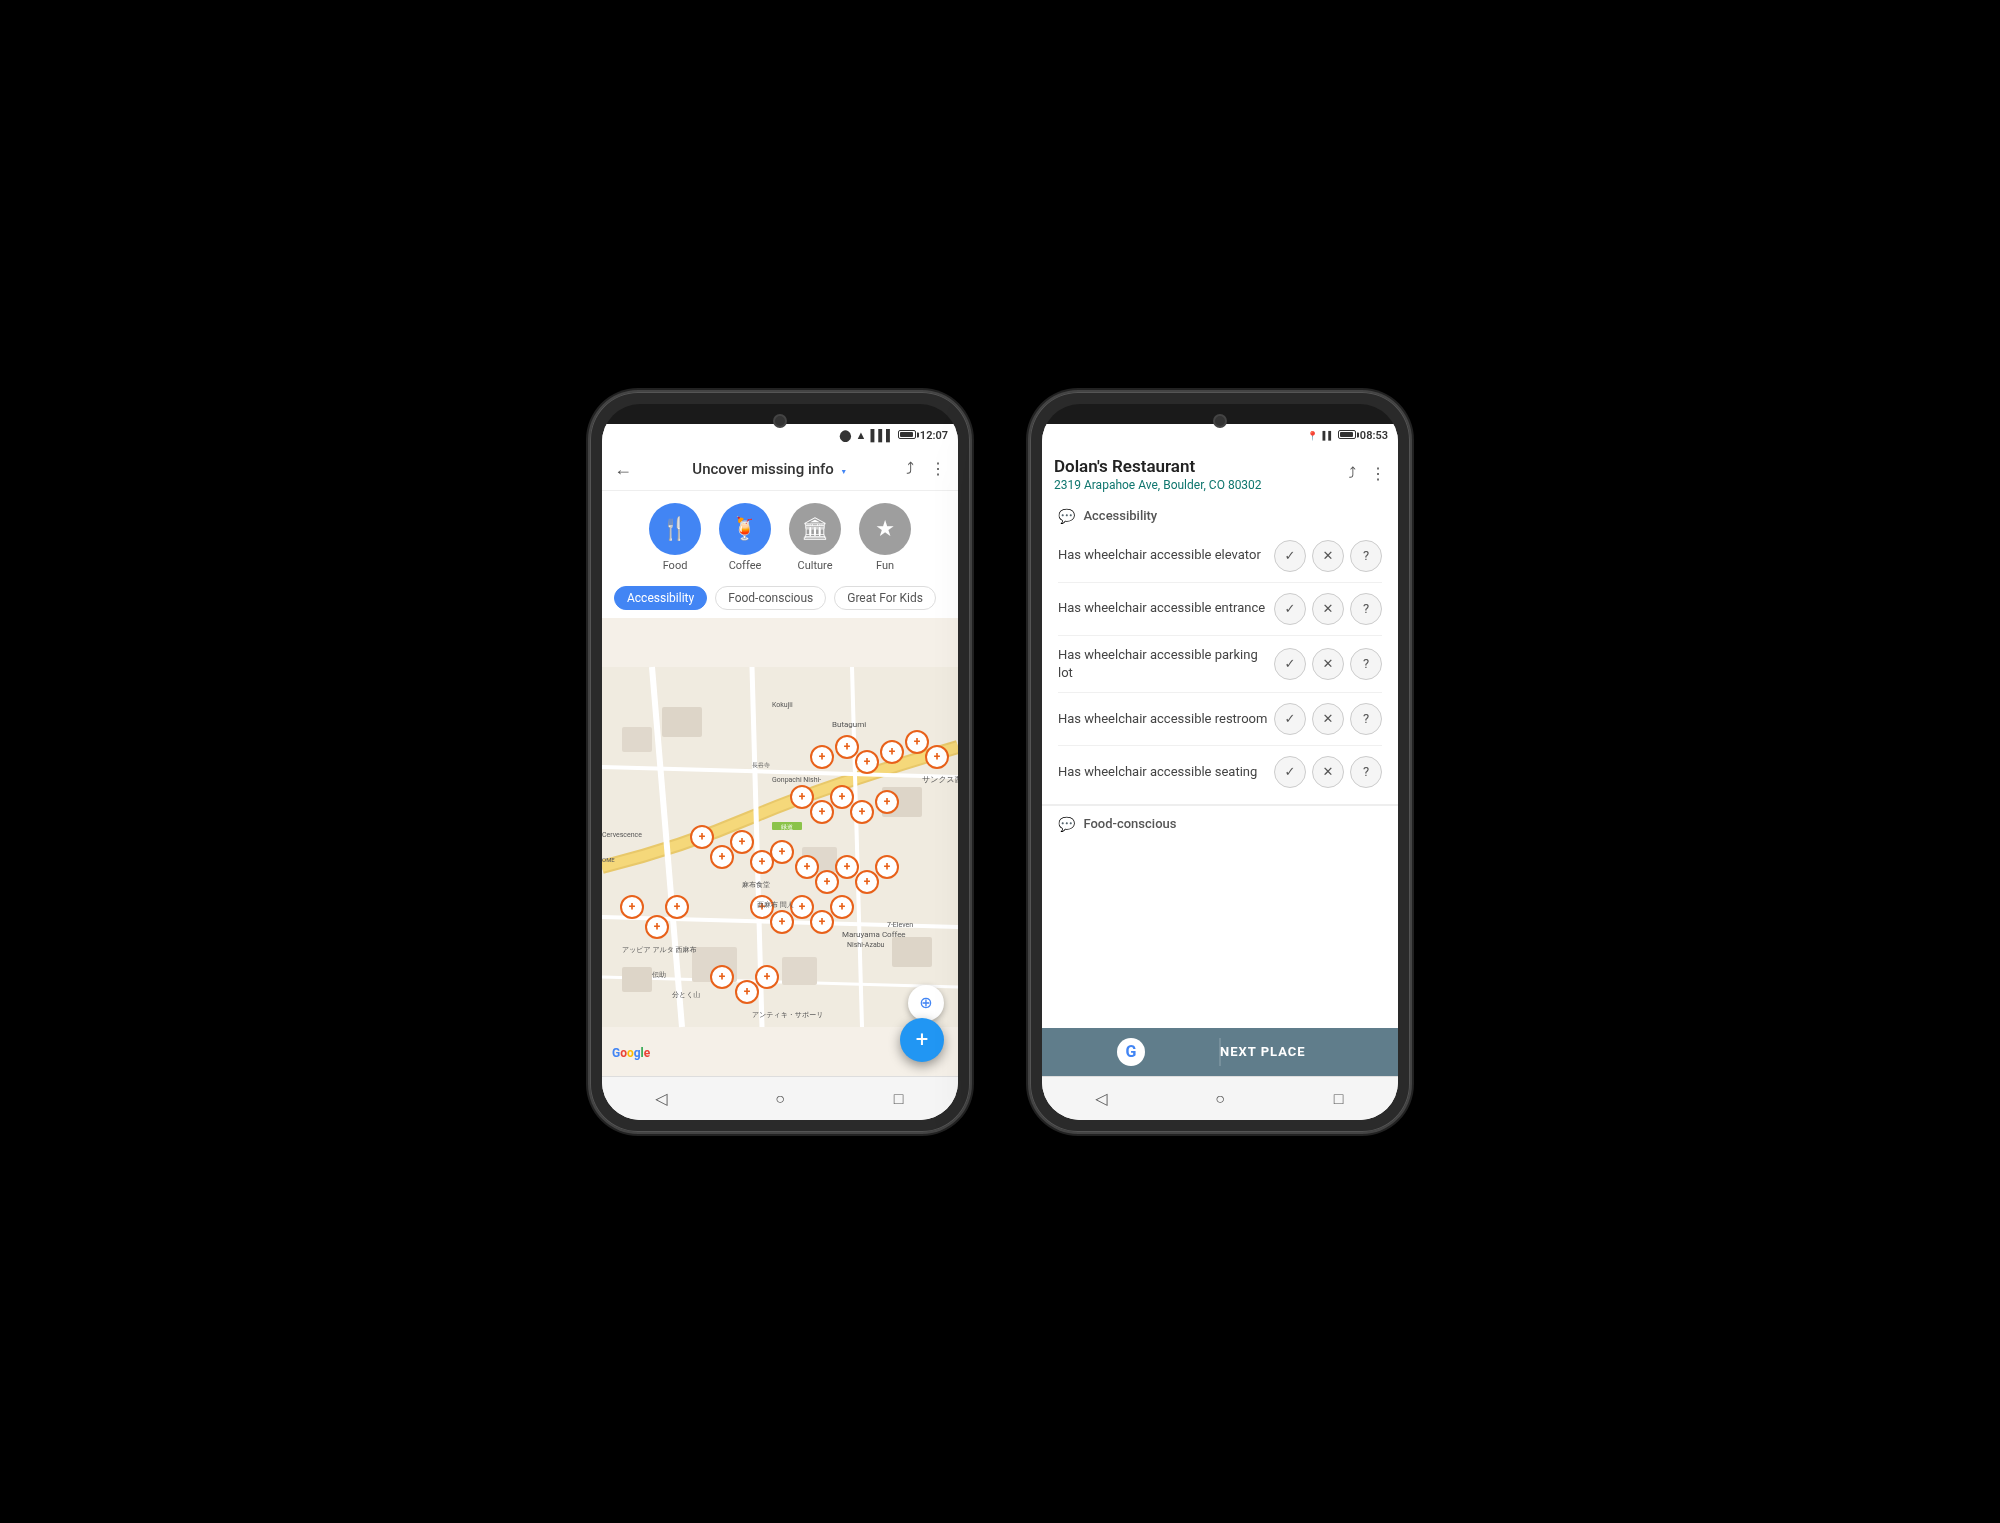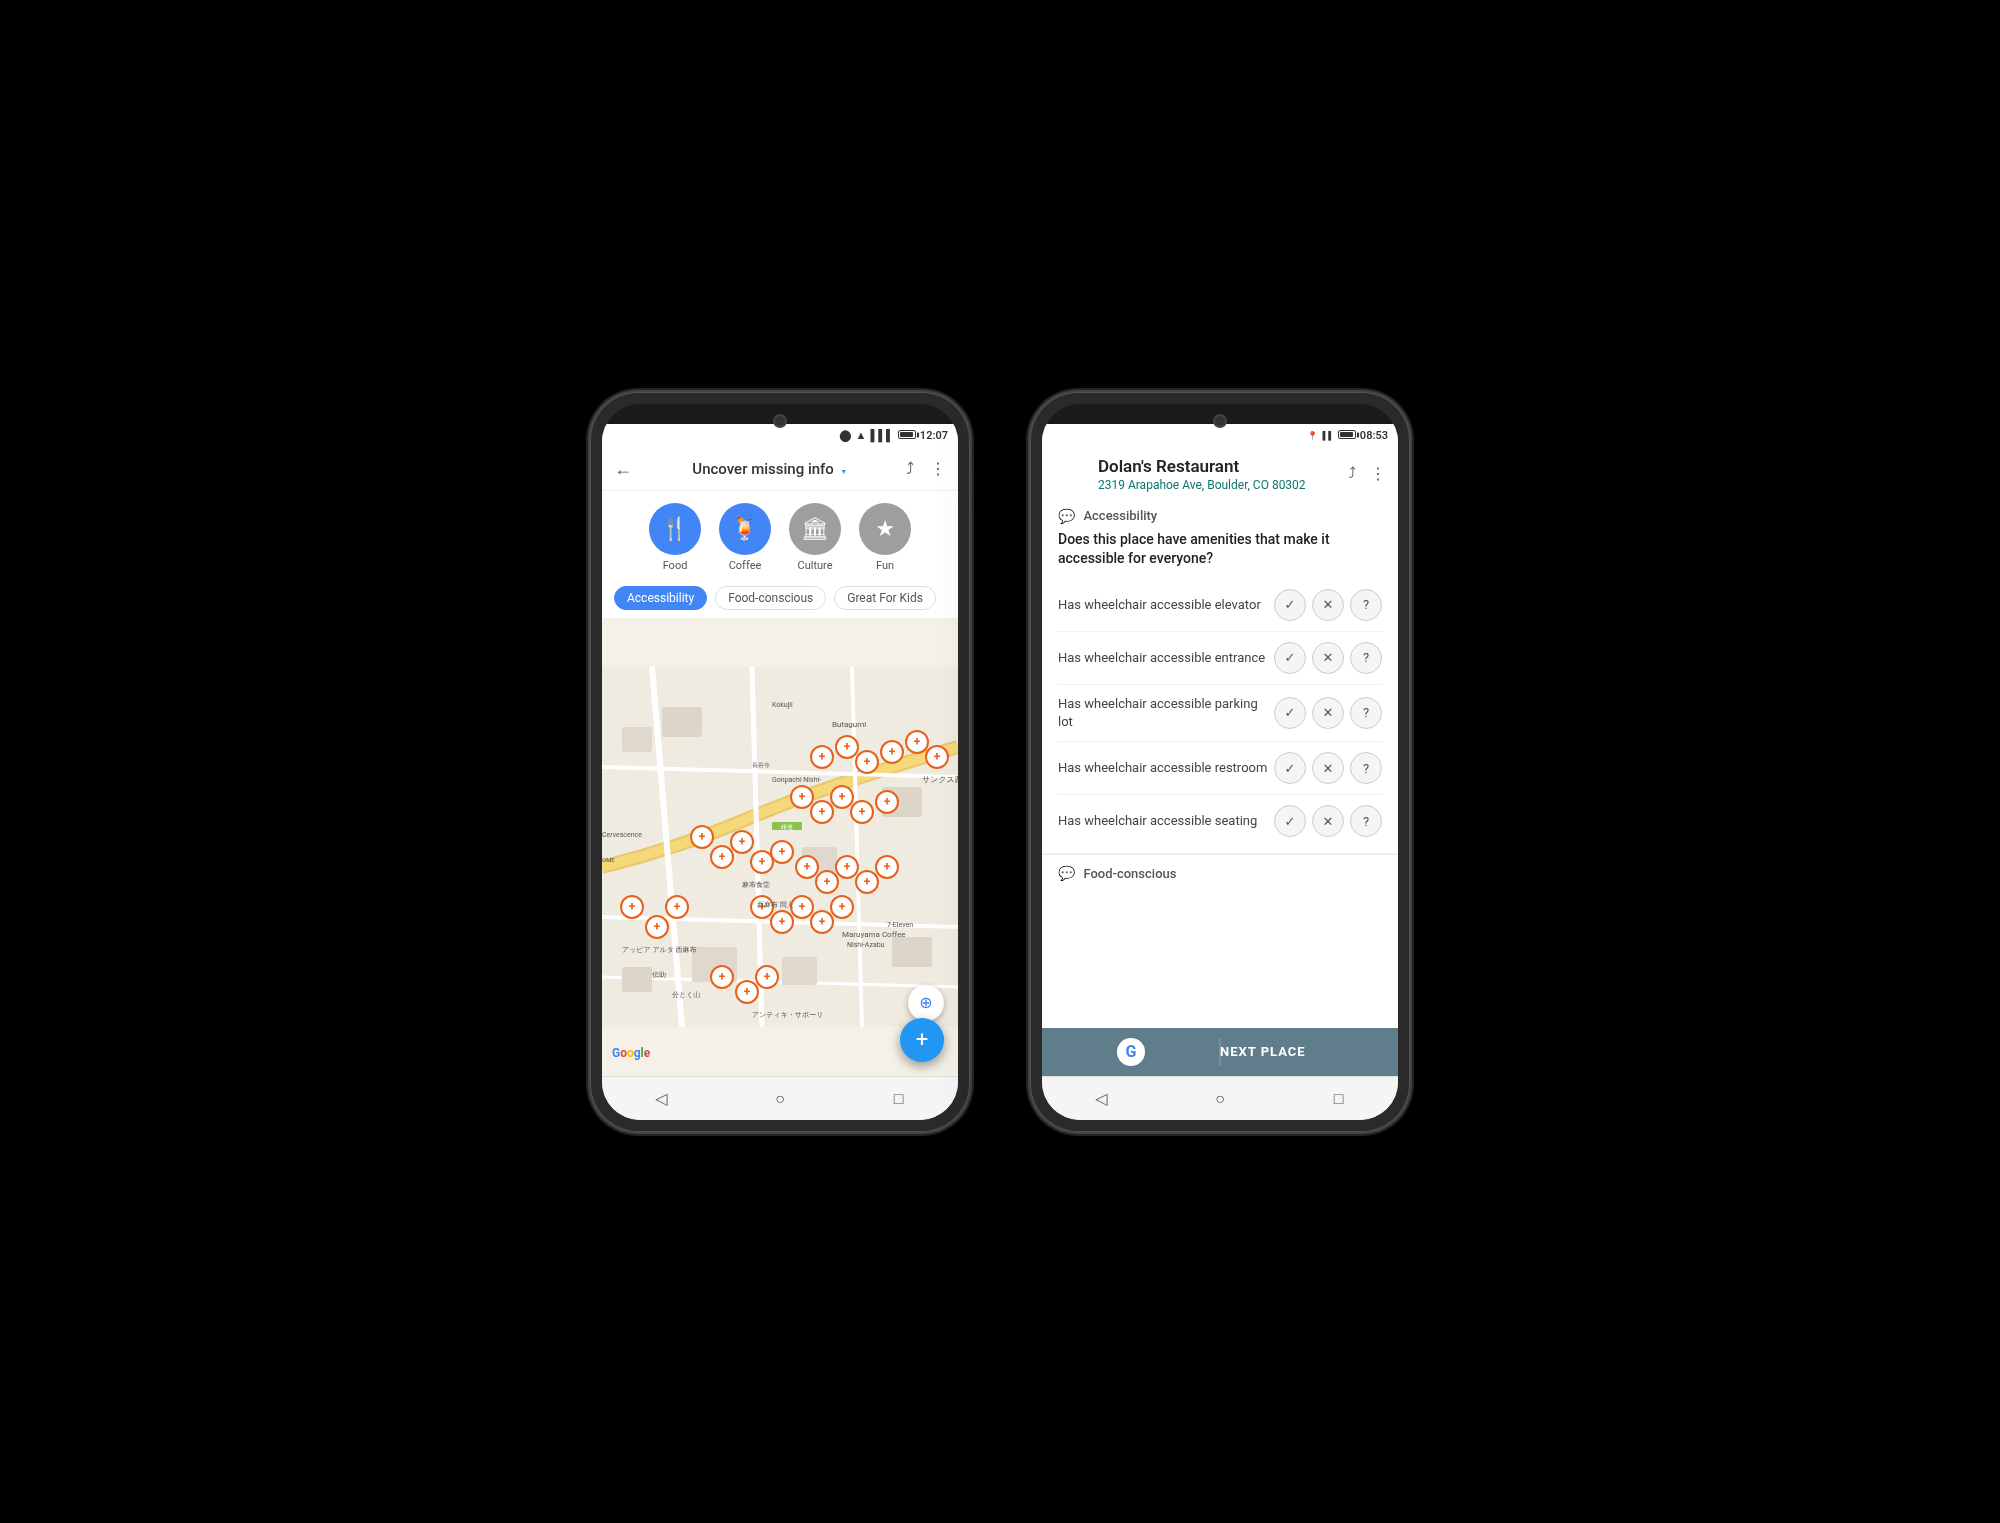--- a/index.html
+++ b/index.html
@@ -670,39 +670,38 @@
             <span>
               <span class="battery-icon">
                 <span class="battery-fill"></span>
               </span>
             </span>
             <span>08:53</span>
           </div>
         </div>
 
         <div style="background:#fff; padding: 8px 12px 4px; display:flex; align-items:center; justify-content:space-between; flex-shrink:0;">
-          <div style="flex:1;margin-left:44px;">
+          <div style="flex:1;">
             <div class="p2-restaurant-name">Dolan's Restaurant</div>
             <div class="p2-restaurant-address">2319 Arapahoe Ave, Boulder, CO 80302</div>
           </div>
           <div style="display:flex;gap:14px;">
             <span style="font-size:15px;color:#555;cursor:pointer;">⤴</span>
             <span style="font-size:16px;color:#555;cursor:pointer;">⋮</span>
           </div>
         </div>
 
         <div class="p2-content">
           <div class="p2-card">
 
             <div class="p2-section">
               <div class="p2-section-header">
                 <span class="p2-section-icon">💬</span>
                 <span class="p2-section-title">Accessibility</span>
               </div>
-              <div class="p2-section-question">Does this place have amenities that make it accessible for everyone?</div>
 
               <div class="p2-question-row">
                 <div class="p2-question-label">Has wheelchair accessible elevator</div>
                 <div class="p2-answer-btns">
                   <div class="p2-answer-btn">✓</div>
                   <div class="p2-answer-btn">✕</div>
                   <div class="p2-answer-btn">?</div>
                 </div>
               </div>
 

